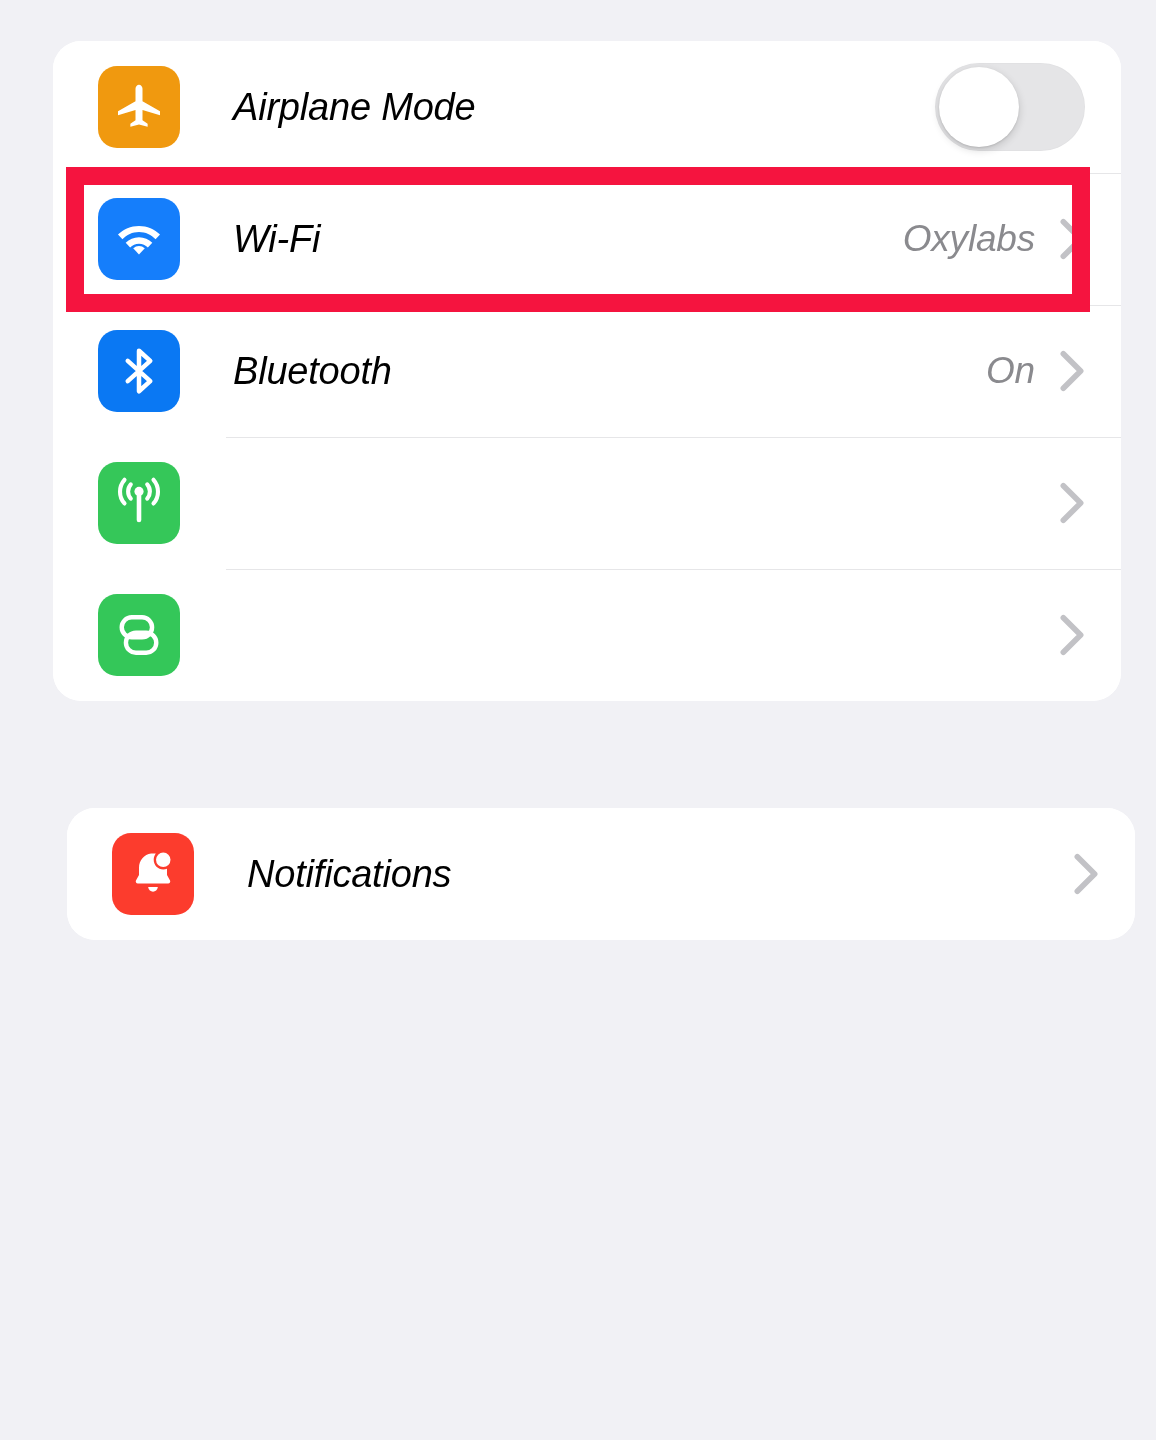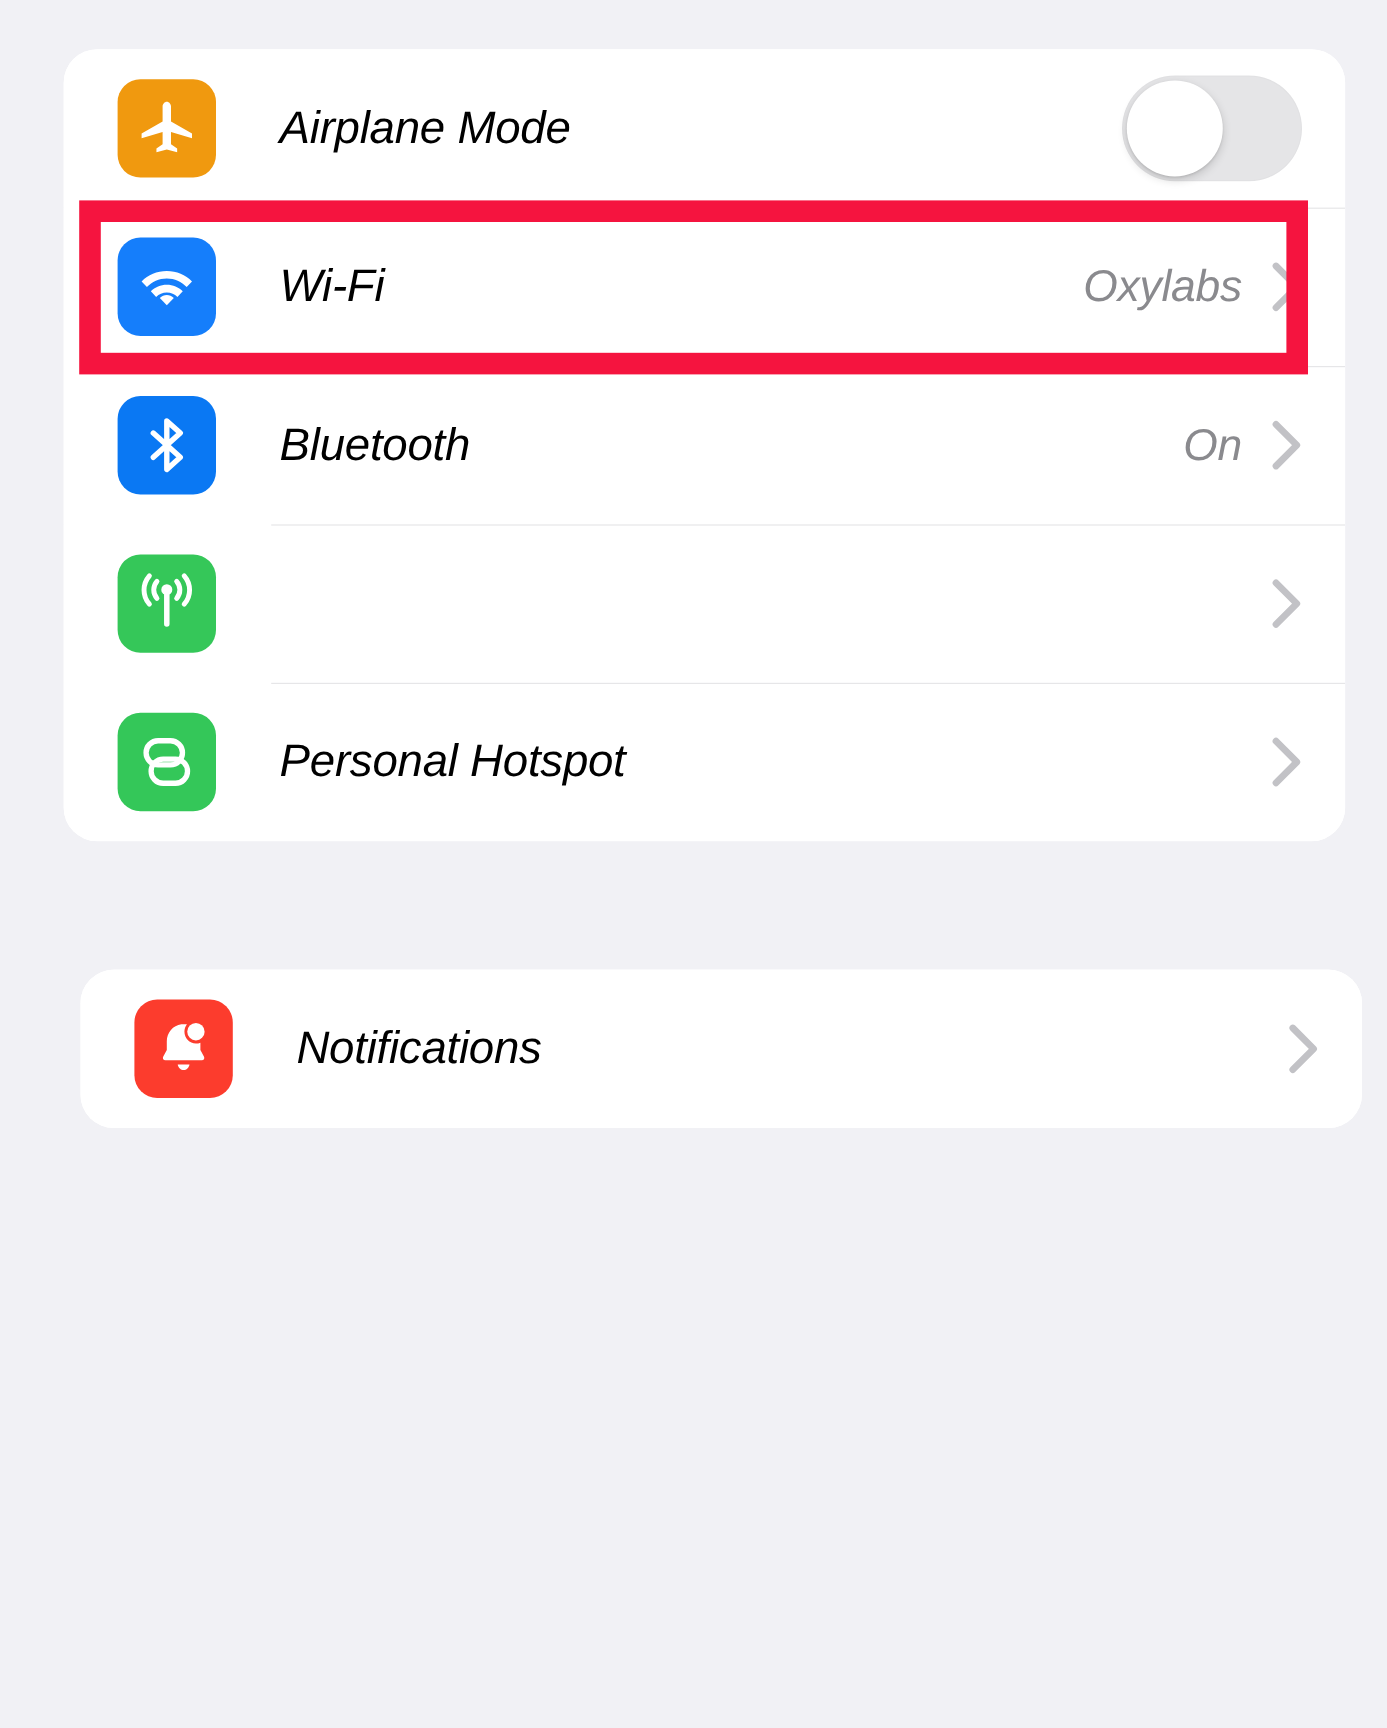--- a/index.html
+++ b/index.html
@@ -210,21 +210,20 @@
       </div>
     </div>
 
     <div class="row">
       <div class="tile tile-green2">
         <svg width="56" height="56" viewBox="0 0 24 24" aria-hidden="true">
           <rect x="4.6" y="4.4" width="13" height="8.6" rx="4.3" fill="none" stroke="#ffffff" stroke-width="1.9"></rect>
           <rect x="6.4" y="11" width="13" height="8.6" rx="4.3" fill="none" stroke="#ffffff" stroke-width="1.9"></rect>
         </svg>
       </div>
-      <div class="label">Personal Hotspot</div>
       <div class="right">
         <svg class="chev chev-spacer" width="26" height="44" viewBox="0 0 12 20">
           <path d="M2 2l8 8-8 8" fill="none" stroke="#c2c2c6" stroke-width="2.6" stroke-linecap="round" stroke-linejoin="round"></path>
         </svg>
       </div>
     </div>
 
   </div>
 
   <div class="card" id="card-system">

